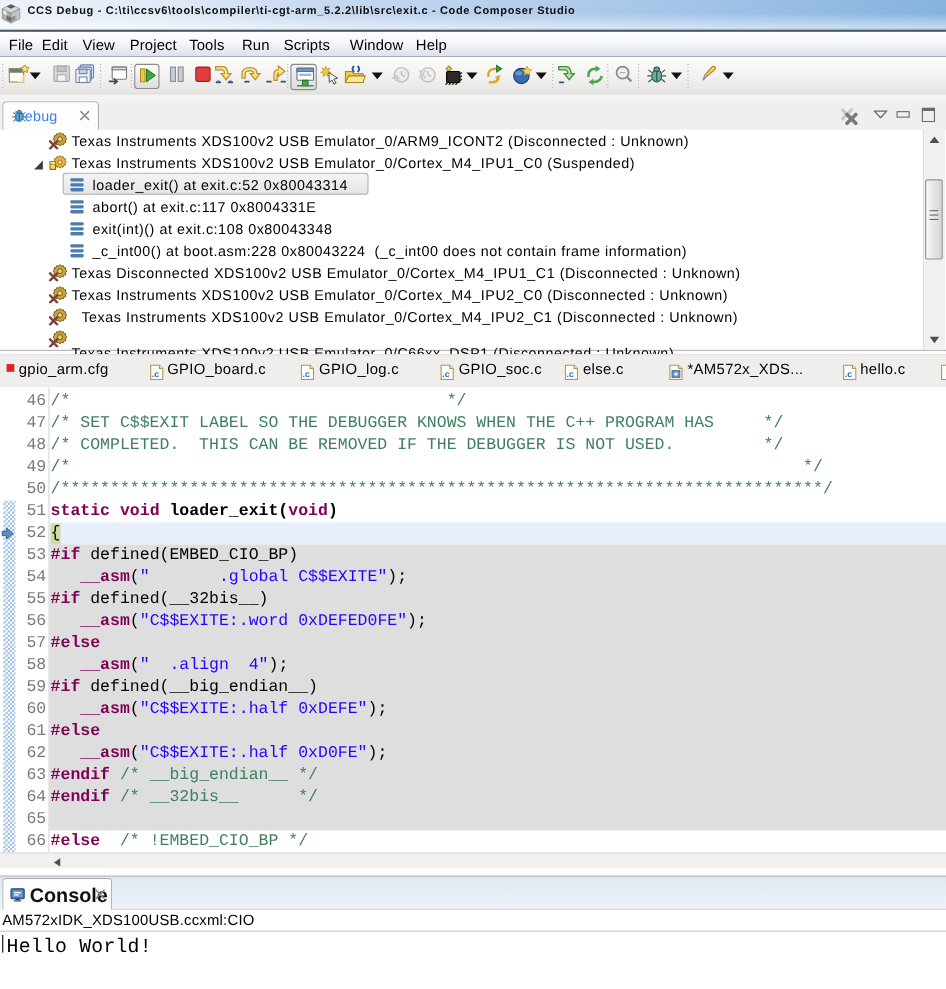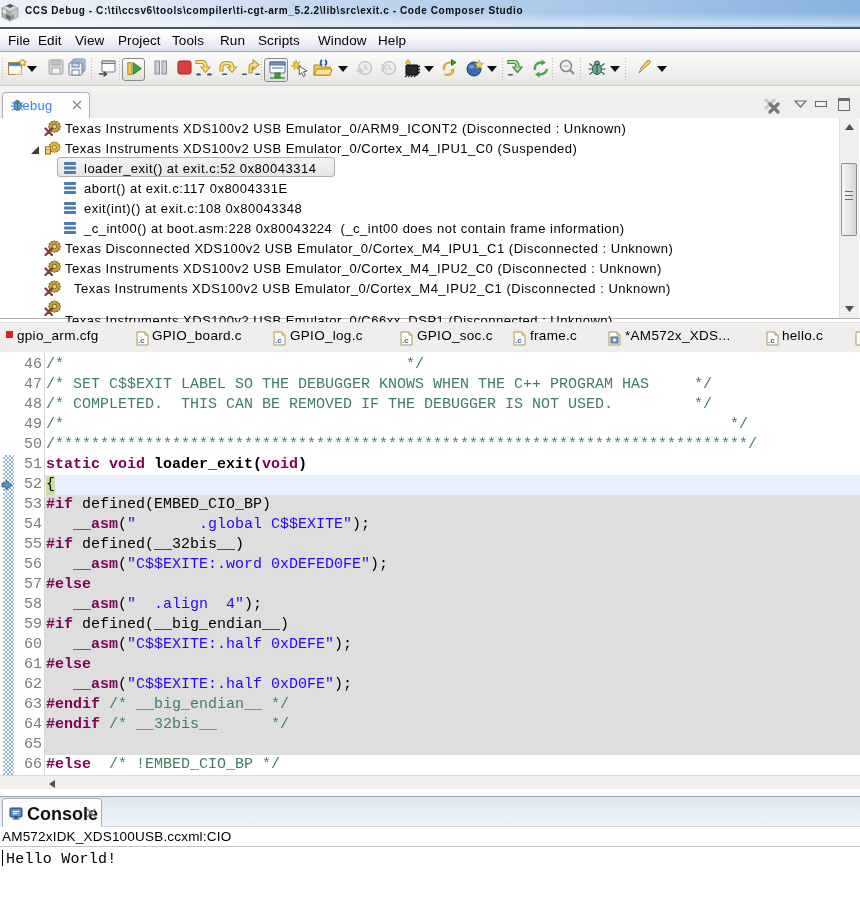--- a/index.html
+++ b/index.html
@@ -339,21 +339,21 @@
       <path d="M1 1 L9 1 L12 4 L12 14 L1 14 Z" fill="#fdfdf6" stroke="#a89858"></path>
       <path d="M9 1 L9 4 L12 4" fill="#eee8d0" stroke="#a89858"></path>
       <text x="2" y="12" font-size="8" font-weight="bold" fill="#2a6ac8" font-family="Liberation Sans">.c</text>
     </svg>
   <span class="etx" style="left:417px;">GPIO_soc.c</span>
   <svg class="eic" style="left:513px;" viewBox="0 0 13 15">
       <path d="M1 1 L9 1 L12 4 L12 14 L1 14 Z" fill="#fdfdf6" stroke="#a89858"></path>
       <path d="M9 1 L9 4 L12 4" fill="#eee8d0" stroke="#a89858"></path>
       <text x="2" y="12" font-size="8" font-weight="bold" fill="#2a6ac8" font-family="Liberation Sans">.c</text>
     </svg>
-  <span class="etx" style="left:530px;">frame.c</span>
+  <span class="etx" style="left:530px;">else.c</span>
   <svg class="eic" style="left:608px;" viewBox="0 0 13 15">
       <path d="M1 1 L9 1 L12 4 L12 14 L1 14 Z" fill="#fdfdf6" stroke="#a89858"></path>
       <path d="M9 1 L9 4 L12 4" fill="#eee8d0" stroke="#a89858"></path>
       <rect x="3" y="6" width="7" height="6" fill="#7a9cc8" stroke="#4a6a98"></rect>
       <circle cx="6.5" cy="9" r="1.4" fill="#ffffff"></circle>
     </svg>
   <span class="etx" style="left:625px;">*AM572x_XDS...</span>
   <svg class="eic" style="left:766px;" viewBox="0 0 13 15">
       <path d="M1 1 L9 1 L12 4 L12 14 L1 14 Z" fill="#fdfdf6" stroke="#a89858"></path>
       <path d="M9 1 L9 4 L12 4" fill="#eee8d0" stroke="#a89858"></path>
@@ -435,14 +435,14 @@
       <rect x="3.5" y="11.5" width="7" height="1" fill="#26476e"></rect>
     </svg>
   <span class="abs" style="left:27px;top:8px;font-size:18px;font-weight:bold;color:#111;">Console</span>
   <svg class="abs" style="left:85px;top:11px;width:12px;height:12px;" viewBox="0 0 12 12">
       <path d="M2 2 L10 10 M10 2 L2 10" stroke="#8a8a8a" stroke-width="1.4" fill="none"></path>
     </svg>
   <div class="abs" style="left:101px;top:30px;width:759px;height:1px;background:#cdd2da;"></div>
   <span class="abs" style="left:2px;top:33px;font-size:13.5px;color:#000;letter-spacing:0.2px;">AM572xIDK_XDS100USB.ccxml:CIO</span>
   <div class="abs" style="left:0;top:50px;width:860px;height:1px;background:#c8c8c8;"></div>
   <div class="abs" style="left:2px;top:54px;width:1px;height:16px;background:#000;"></div>
-  <span class="abs mono" style="left:6px;top:55px;font-size:15px;letter-spacing:0.2px;color:#000;">Hello World!</span>
+  <span class="abs mono" style="left:6px;top:55px;font-size:18px;letter-spacing:0.2px;color:#000;">Hello World!</span>
 </div>
 
 </body></html>

